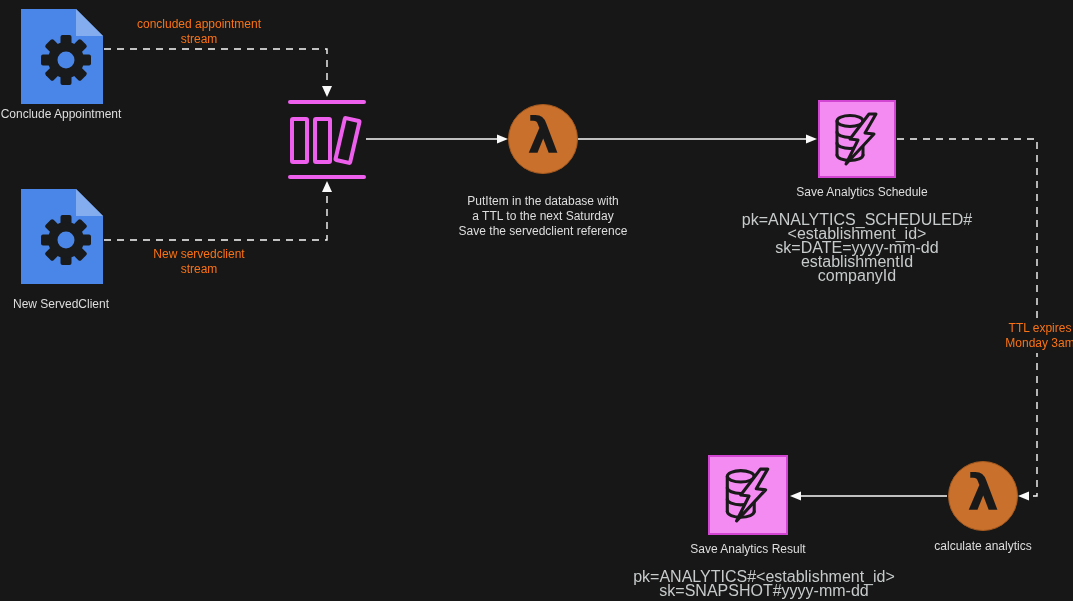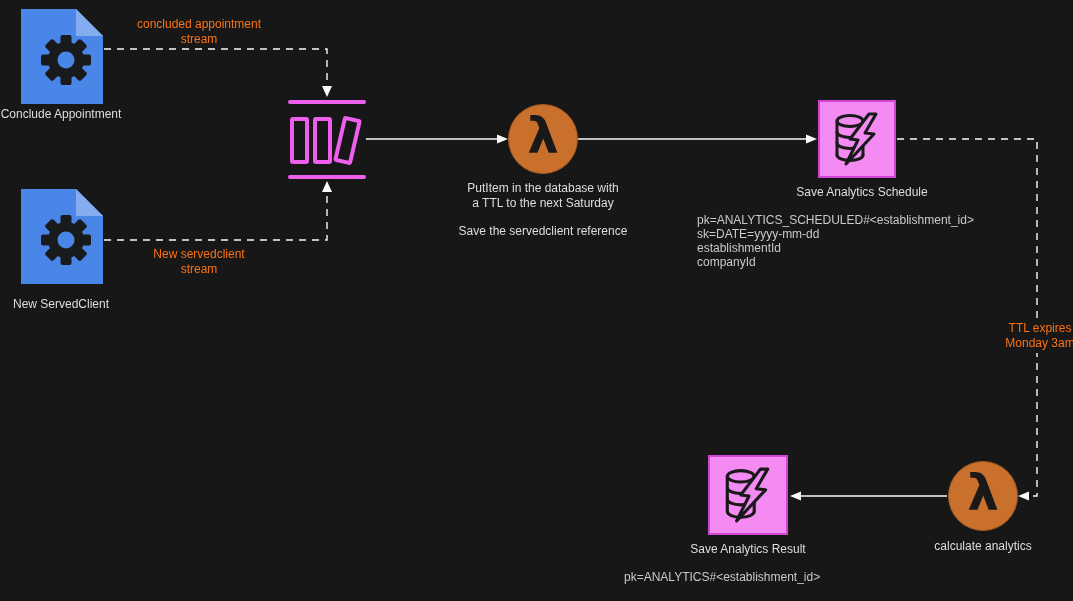--- a/index.html
+++ b/index.html
@@ -15,23 +15,23 @@
   .abs { position: absolute; }
   .label {
     position: absolute;
     font-size: 12px;
     line-height: 15px;
     text-align: center;
     color: #dedede;
   }
   .attrs {
     position: absolute;
-    font-size: 12px;
+    font-size: 16px;
     line-height: 14px;
-    text-align: left;
+    text-align: center;
     color: #c7cbcb;
   }
   .edge-label {
     position: absolute;
     font-size: 12px;
     line-height: 15px;
     text-align: center;
     color: #f97316;
   }
   .edge-label.on-line { background: #171717; padding: 2px 0; }
@@ -142,21 +142,21 @@
       <div class="bar" style="top:75px"></div>
       <div class="qrect" style="left:2px"></div>
       <div class="qrect" style="left:25px"></div>
       <div class="qrect" style="left:50px;transform:rotate(13deg)"></div>
     </div>
   </div>
 
   <div class="abs lambda" style="left:508px;top:104px">
     <span class="glyph">λ</span>
   </div>
-  <div class="label" style="left:413px;top:181px;width:260px">
+  <div class="label" style="left:413px;top:194px;width:260px">
     <div>PutItem in the database with</div>
     <div>a TTL to the next Saturday</div>
   </div>
   <div class="label" style="left:413px;top:224px;width:260px">Save the servedclient reference</div>
 
   <div class="abs dbsquare" style="left:818px;top:100px;width:78px;height:78px">
     <svg width="56" height="56" viewBox="0 0 56 56" xmlns="http://www.w3.org/2000/svg">
       <g stroke="#191919" stroke-width="3" fill="none" stroke-linejoin="round" stroke-linecap="round">
         <ellipse cx="21" cy="10" rx="13" ry="5.5"></ellipse>
         <path d="M8,10 V44 M34,10 V44"></path>
@@ -193,15 +193,16 @@
         <path d="M8,21 A13,5.5 0 0 0 34,21"></path>
         <path d="M8,32 A13,5.5 0 0 0 34,32"></path>
         <path d="M8,44 A13,5.5 0 0 0 34,44"></path>
         <path d="M40,3 L21,28 L29,29 L17,53 L45,23 L36,22 L47,3 Z" fill="#f48bf3"></path>
       </g>
     </svg>
   </div>
   <div class="label" style="left:668px;top:542px;width:160px">Save Analytics Result</div>
   <div class="attrs" style="left:624px;top:570px;width:280px">
     <div>pk=ANALYTICS#&lt;establishment_id&gt;</div>
+    <div>sk=SNAPSHOT#yyyy-mm-dd</div>
   </div>
 
 </div>
 
 </body></html>

